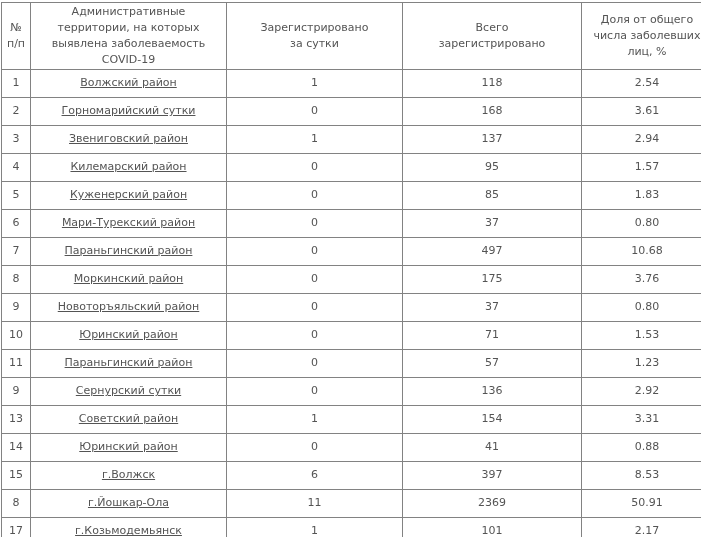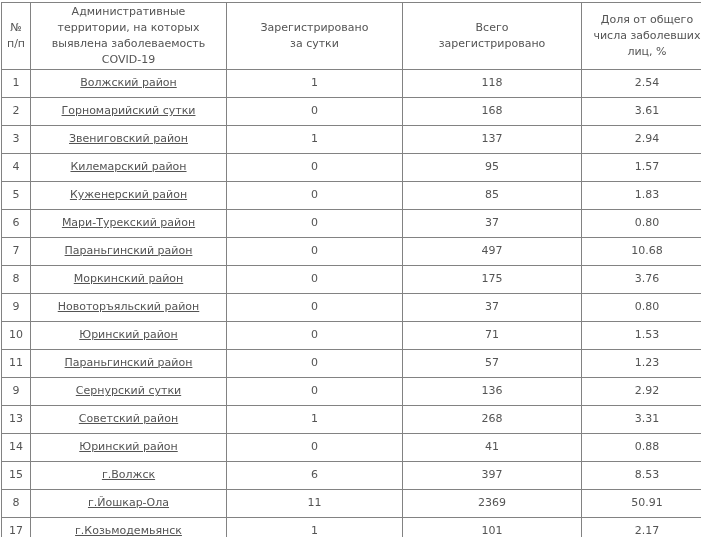--- a/index.html
+++ b/index.html
@@ -176,21 +176,21 @@
     <td class="cell-territory">Сернурский сутки</td>
     <td class="cell-daily">0</td>
     <td class="cell-total">136</td>
     <td class="cell-share">2.92</td>
   </tr>
 
   <tr>
     <td class="cell-num">13</td>
     <td class="cell-territory">Советский район</td>
     <td class="cell-daily">1</td>
-    <td class="cell-total">268</td>
+    <td class="cell-total">154</td>
     <td class="cell-share">3.31</td>
   </tr>
 
   <tr>
     <td class="cell-num">14</td>
     <td class="cell-territory">Юринский район</td>
     <td class="cell-daily">0</td>
     <td class="cell-total">41</td>
     <td class="cell-share">0.88</td>
   </tr>

